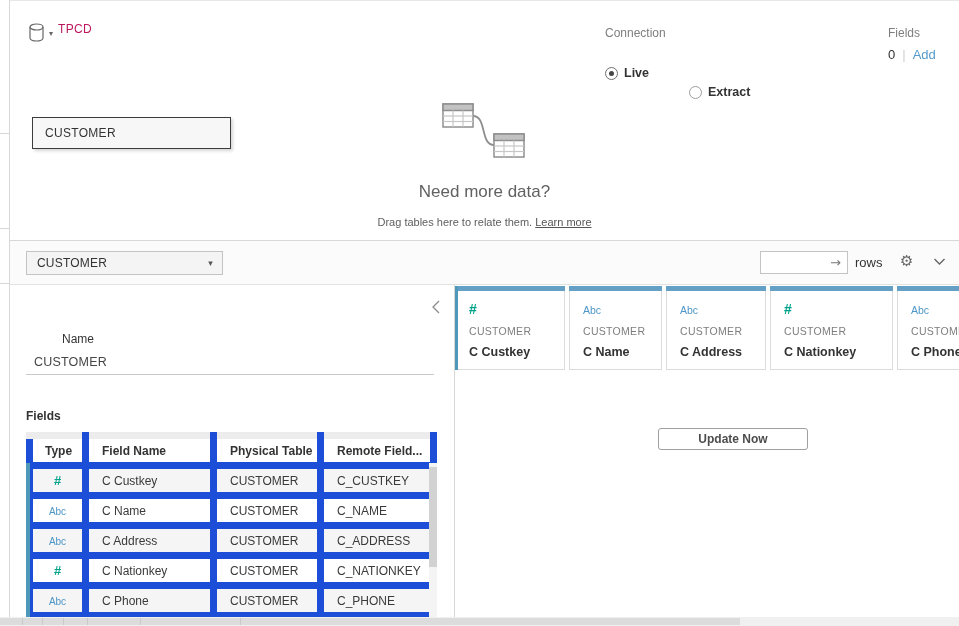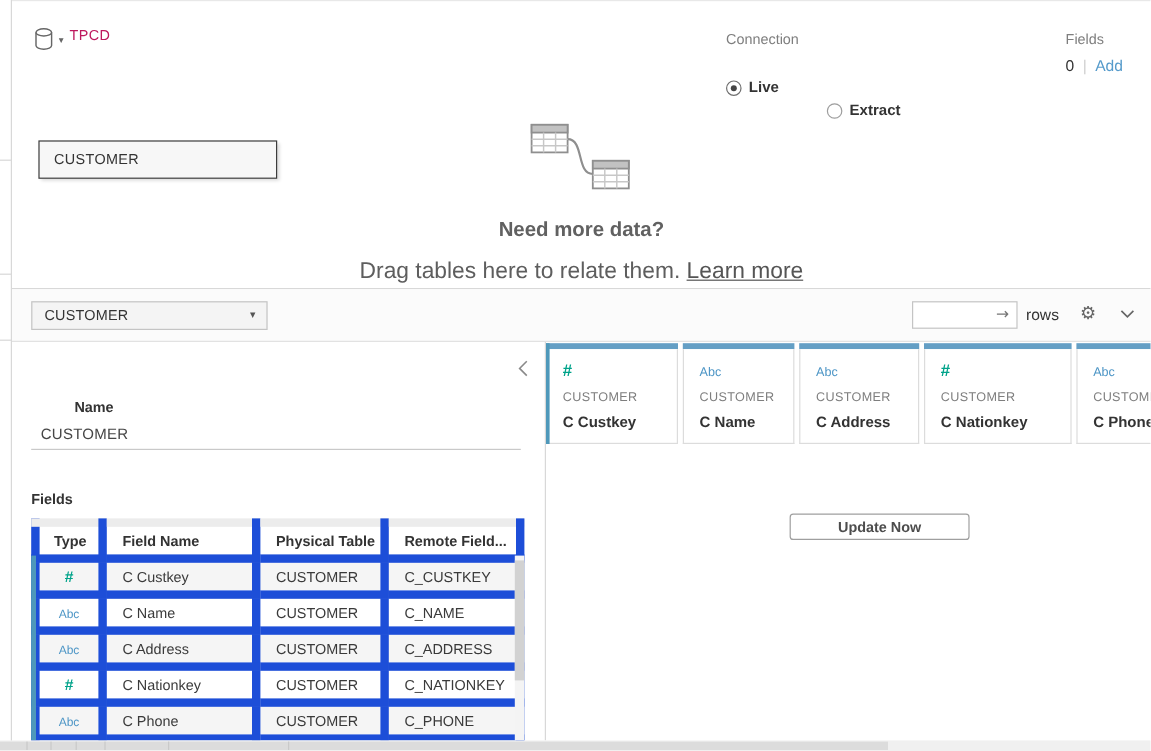--- a/index.html
+++ b/index.html
@@ -34,22 +34,22 @@
   .filters-sep { color:#cfcfcf; }
   .filters-add { color:var(--link-blue); cursor:pointer; }
 
   
   .table-chip {
     position:absolute; left:32px; top:117px; width:199px; height:32px;
     background:#f7f7f7; border:1px solid #3c3c3c; box-shadow:2px 2px 3px rgba(0,0,0,.16);
     display:flex; align-items:center; padding-left:12px; font-size:12px; color:#333; letter-spacing:.3px; cursor:pointer;
   }
   .graphic { position:absolute; left:430px; top:96px; }
-  .empty-title { position:absolute; left:10px; top:182px; width:949px; text-align:center; font-size:17px; font-weight:700; color:#616161; }
-  .empty-sub { position:absolute; left:10px; top:216px; width:949px; text-align:center; font-size:19px; color:#5e5e5e; }
+  .empty-title { position:absolute; left:10px; top:182px; width:949px; text-align:center; font-size:17px; font-weight:400; color:#616161; }
+  .empty-sub { position:absolute; left:10px; top:216px; width:949px; text-align:center; font-size:11px; color:#5e5e5e; }
   .learn-more { text-decoration:underline; color:#555; cursor:pointer; }
   .divider-h { position:absolute; left:10px; top:240px; width:949px; height:1px; background:#d8d8d8; }
 
   
   .toolbar { position:absolute; left:10px; top:241px; width:949px; height:44px; background:#fbfbfb; border-bottom:1px solid #e2e2e2; }
   .table-select {
     position:absolute; left:16px; top:10px; width:197px; height:24px;
     background:#f4f4f4; border:1px solid #c4c4c4; display:flex; align-items:center; justify-content:space-between;
     padding:0 9px 0 10px; font-size:12px; color:#333; cursor:pointer; letter-spacing:.2px;
   }
@@ -60,21 +60,21 @@
   }
   .rows-input { flex:1; border:none; outline:none; background:transparent; height:100%; padding:0 4px; font-size:12px; min-width:0; font-family:inherit; }
   .rows-arrow { color:#777; font-size:13px; padding-right:6px; cursor:pointer; font-family:"DejaVu Sans", sans-serif; }
   .rows-label { position:absolute; left:845px; top:14px; font-size:13px; color:#333; }
   .gear { position:absolute; left:890px; top:11px; font-size:15px; color:#666; font-family:"DejaVu Sans", sans-serif; cursor:pointer; }
   .toolbar-chevron { position:absolute; left:923px; top:17px; cursor:pointer; }
 
   
   .metadata-pane { position:absolute; left:10px; top:285px; width:445px; height:332px; background:#fff; border-right:1px solid #d8d8d8; overflow:hidden; }
   .collapse-btn { position:absolute; right:13px; top:14px; cursor:pointer; }
-  .name-label { position:absolute; left:16px; top:47px; font-size:12px; font-weight:bold; color:#333;padding-left:36px; }
+  .name-label { position:absolute; left:16px; top:47px; font-size:12px; font-weight:normal; color:#333;padding-left:36px; }
   .name-value { position:absolute; left:24px; top:70px; font-size:12.5px; color:#464646; letter-spacing:.2px; cursor:text; }
   .name-underline { position:absolute; left:16px; top:89px; width:408px; height:1px; background:#c9c9c9; }
   .fields-label { position:absolute; left:16px; top:124px; font-size:12px; font-weight:bold; color:#333; }
 
   .fields-table { position:absolute; left:16px; top:147px; width:404px; border-collapse:collapse; table-layout:fixed; }
   .fields-table th, .fields-table td { border:7px solid #1d4ed8; font-size:12px; overflow:hidden; white-space:nowrap;margin-left:36px; }
   .fields-table th { height:30px; font-weight:bold; color:#333; text-align:left; padding-left:13px; background:#fff; border-top-color:#ececec; }
   .fields-table th.th-type { padding-left:12px; }
   .fields-table td { height:30px; color:#3a3a3a; padding-left:13px; }
   .fields-table tbody tr:nth-child(odd) td { background:#f5f5f5; }

